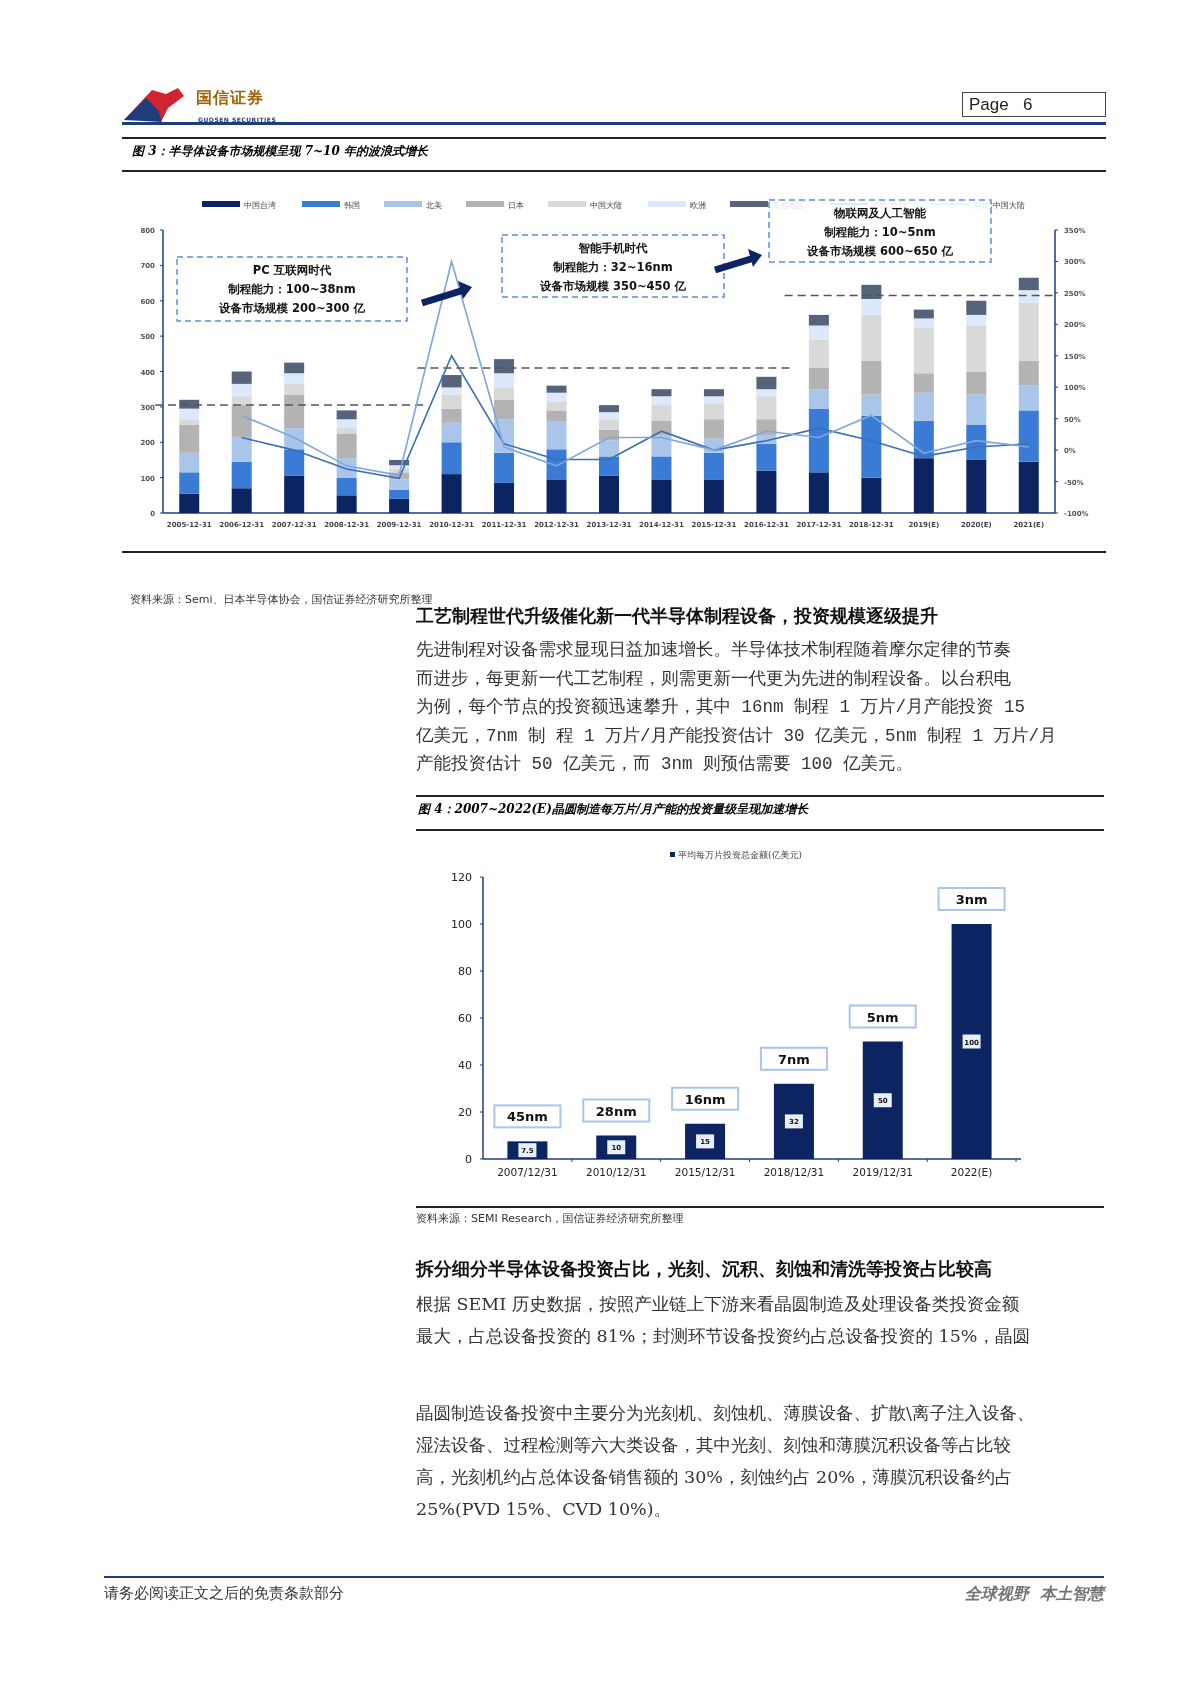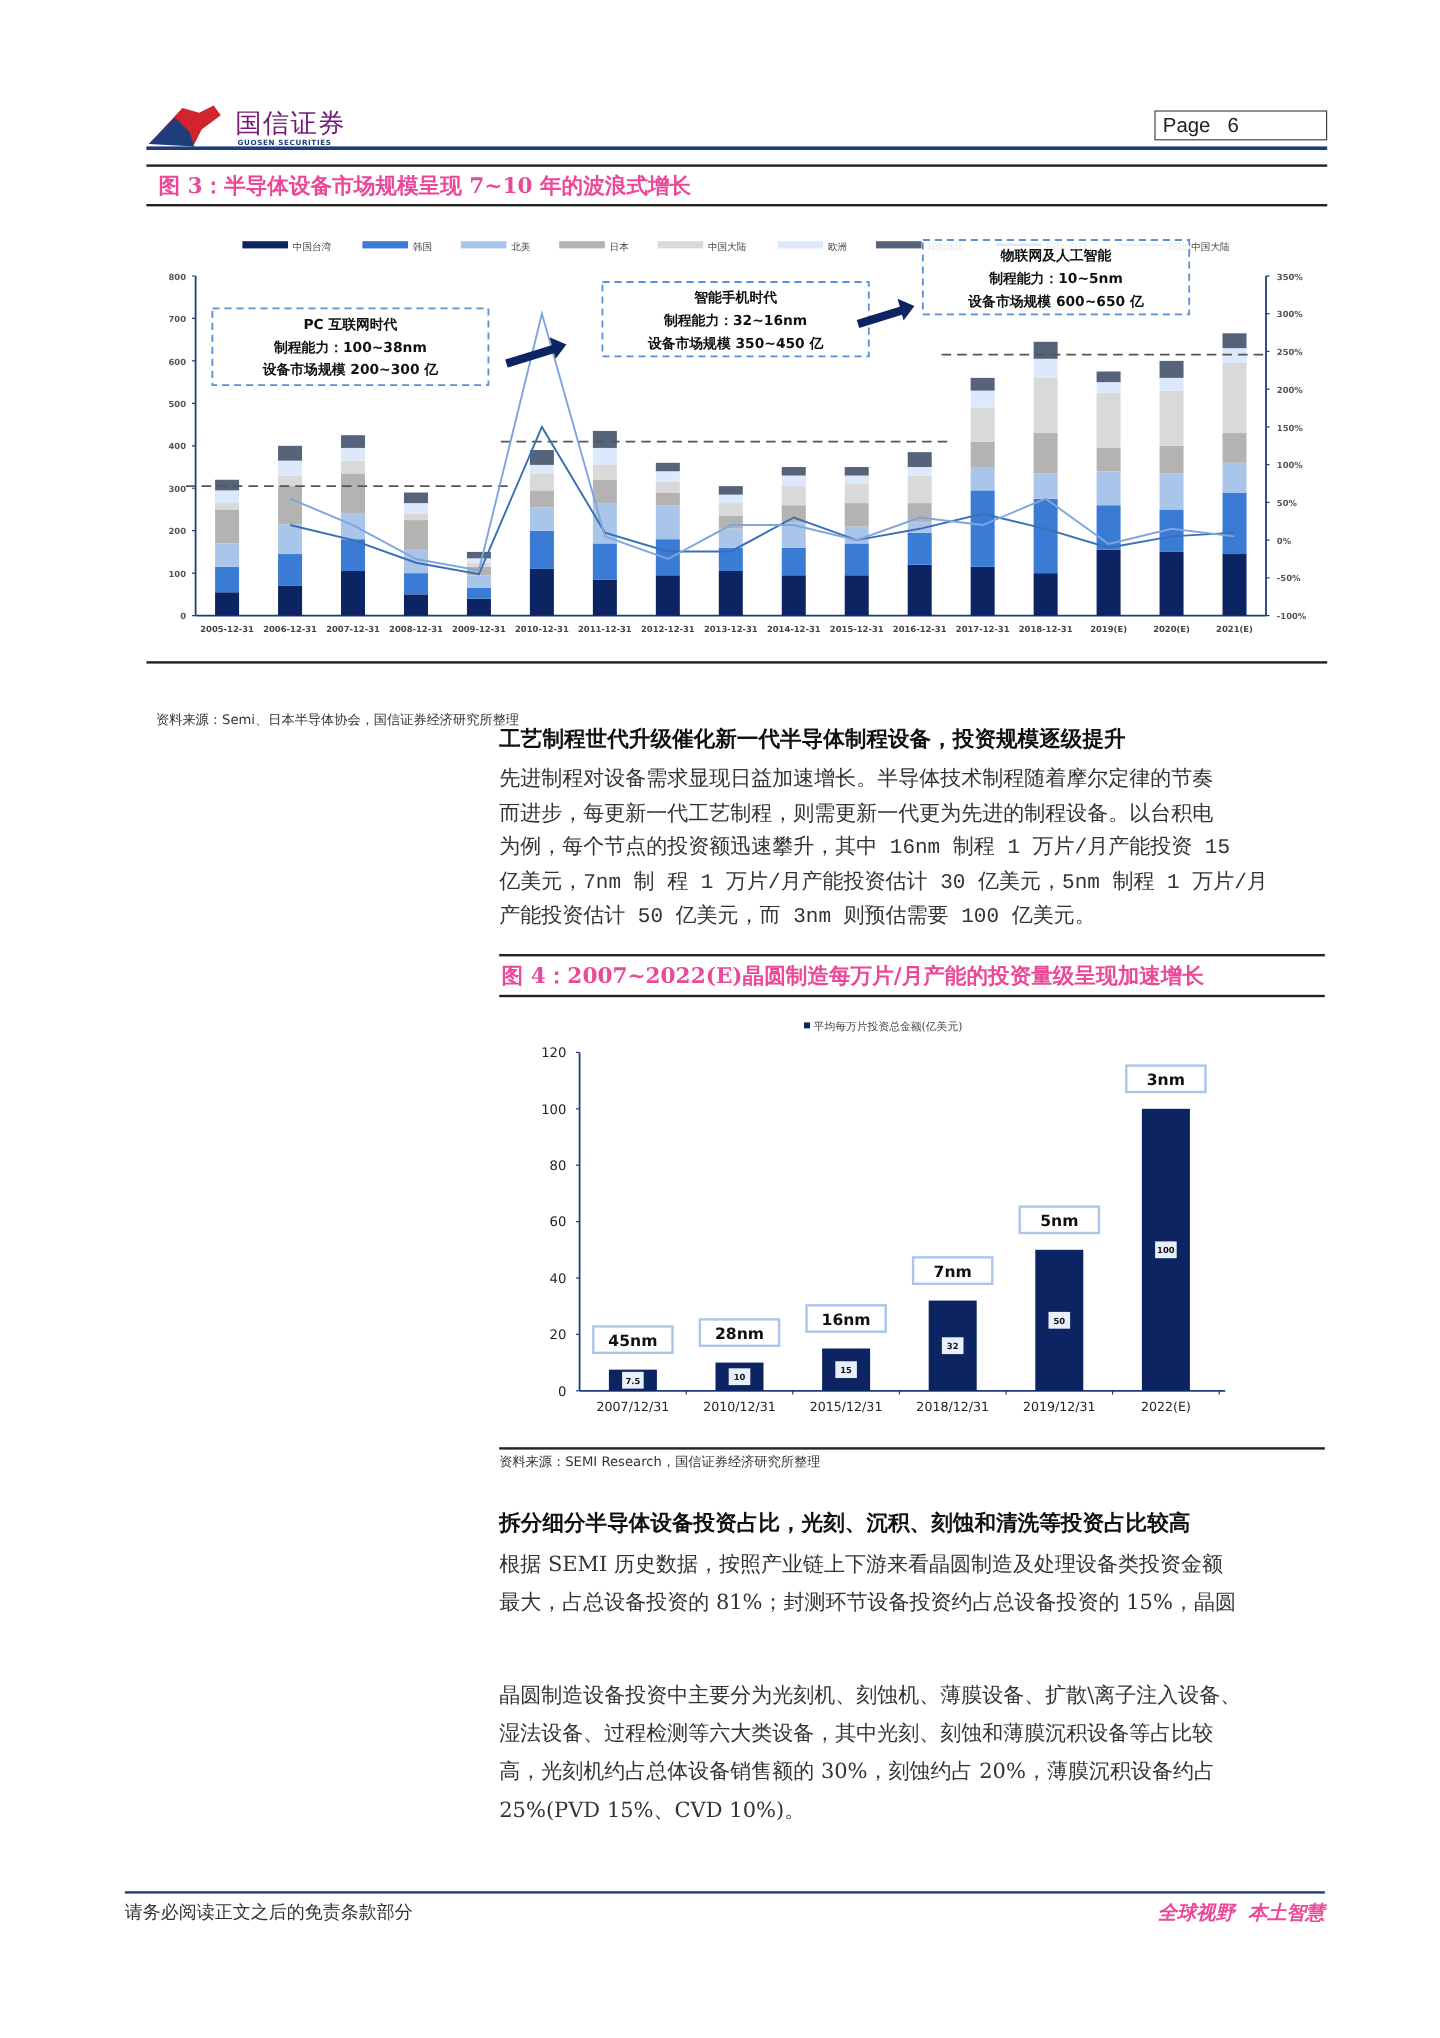--- a/index.html
+++ b/index.html
@@ -1,27 +1,27 @@
 <!DOCTYPE html>
 <html><head>
 <meta charset="utf-8">
 <style>
   html,body{margin:0;padding:0;background:#fff;}
   body{width:1200px;height:1698px;position:relative;overflow:hidden;font-family:"DejaVu Sans","Liberation Sans",sans-serif;color:#222;}
   .abs{position:absolute;}
-  .logo-text{font-size:22px;font-weight:normal;color:#701a75;letter-spacing:1px;}
+  .logo-text{font-size:16px;font-weight:bold;color:#a16207;letter-spacing:1px;}
   .logo-sub{font-size:6px;font-weight:bold;color:#1f3d7a;letter-spacing:0.5px;}
   .page-box{border:1px solid #444;font-family:"Liberation Sans",sans-serif;font-size:17px;padding:2px 6px;box-sizing:border-box;}
-  .fig-title{font-family:"DejaVu Serif",serif;font-weight:bold;font-size:18px;color:#ec4899;}
+  .fig-title{font-family:"DejaVu Serif",serif;font-weight:bold;font-size:12px;color:#000000;font-style:italic;}
   .rule{background:#222;height:2px;}
   .src{font-size:11px;color:#333;}
   .sec-title{font-family:"DejaVu Serif",serif;font-weight:bold;font-size:18px;color:#111;}
   .para{font-family:"DejaVu Serif",serif;font-size:17.5px;line-height:28.5px;color:#333;text-align:justify;}
   .footer-l{font-family:"DejaVu Serif",serif;font-size:15px;color:#333;}
-  .footer-r{font-family:"DejaVu Serif",serif;font-size:16px;font-weight:bold;font-style:italic;color:#ec4899;}
+  .footer-r{font-family:"DejaVu Serif",serif;font-size:16px;font-weight:bold;font-style:italic;color:#737373;}
   svg text{font-family:"DejaVu Sans",sans-serif;}
 </style>
 </head>
 <body>
 
 <div class="abs" style="left:122px;top:84px;width:70px;height:40px;">
   <svg width="70" height="40" viewBox="0 0 70 40">
     <path d="M2 36 L30 6 L44 10 L56 4 L62 12 L46 24 L40 36 Z" fill="#d0252e"></path>
     <path d="M2 36 L24 14 L36 26 L40 38 Z" fill="#1f3d7a"></path>
   </svg>

